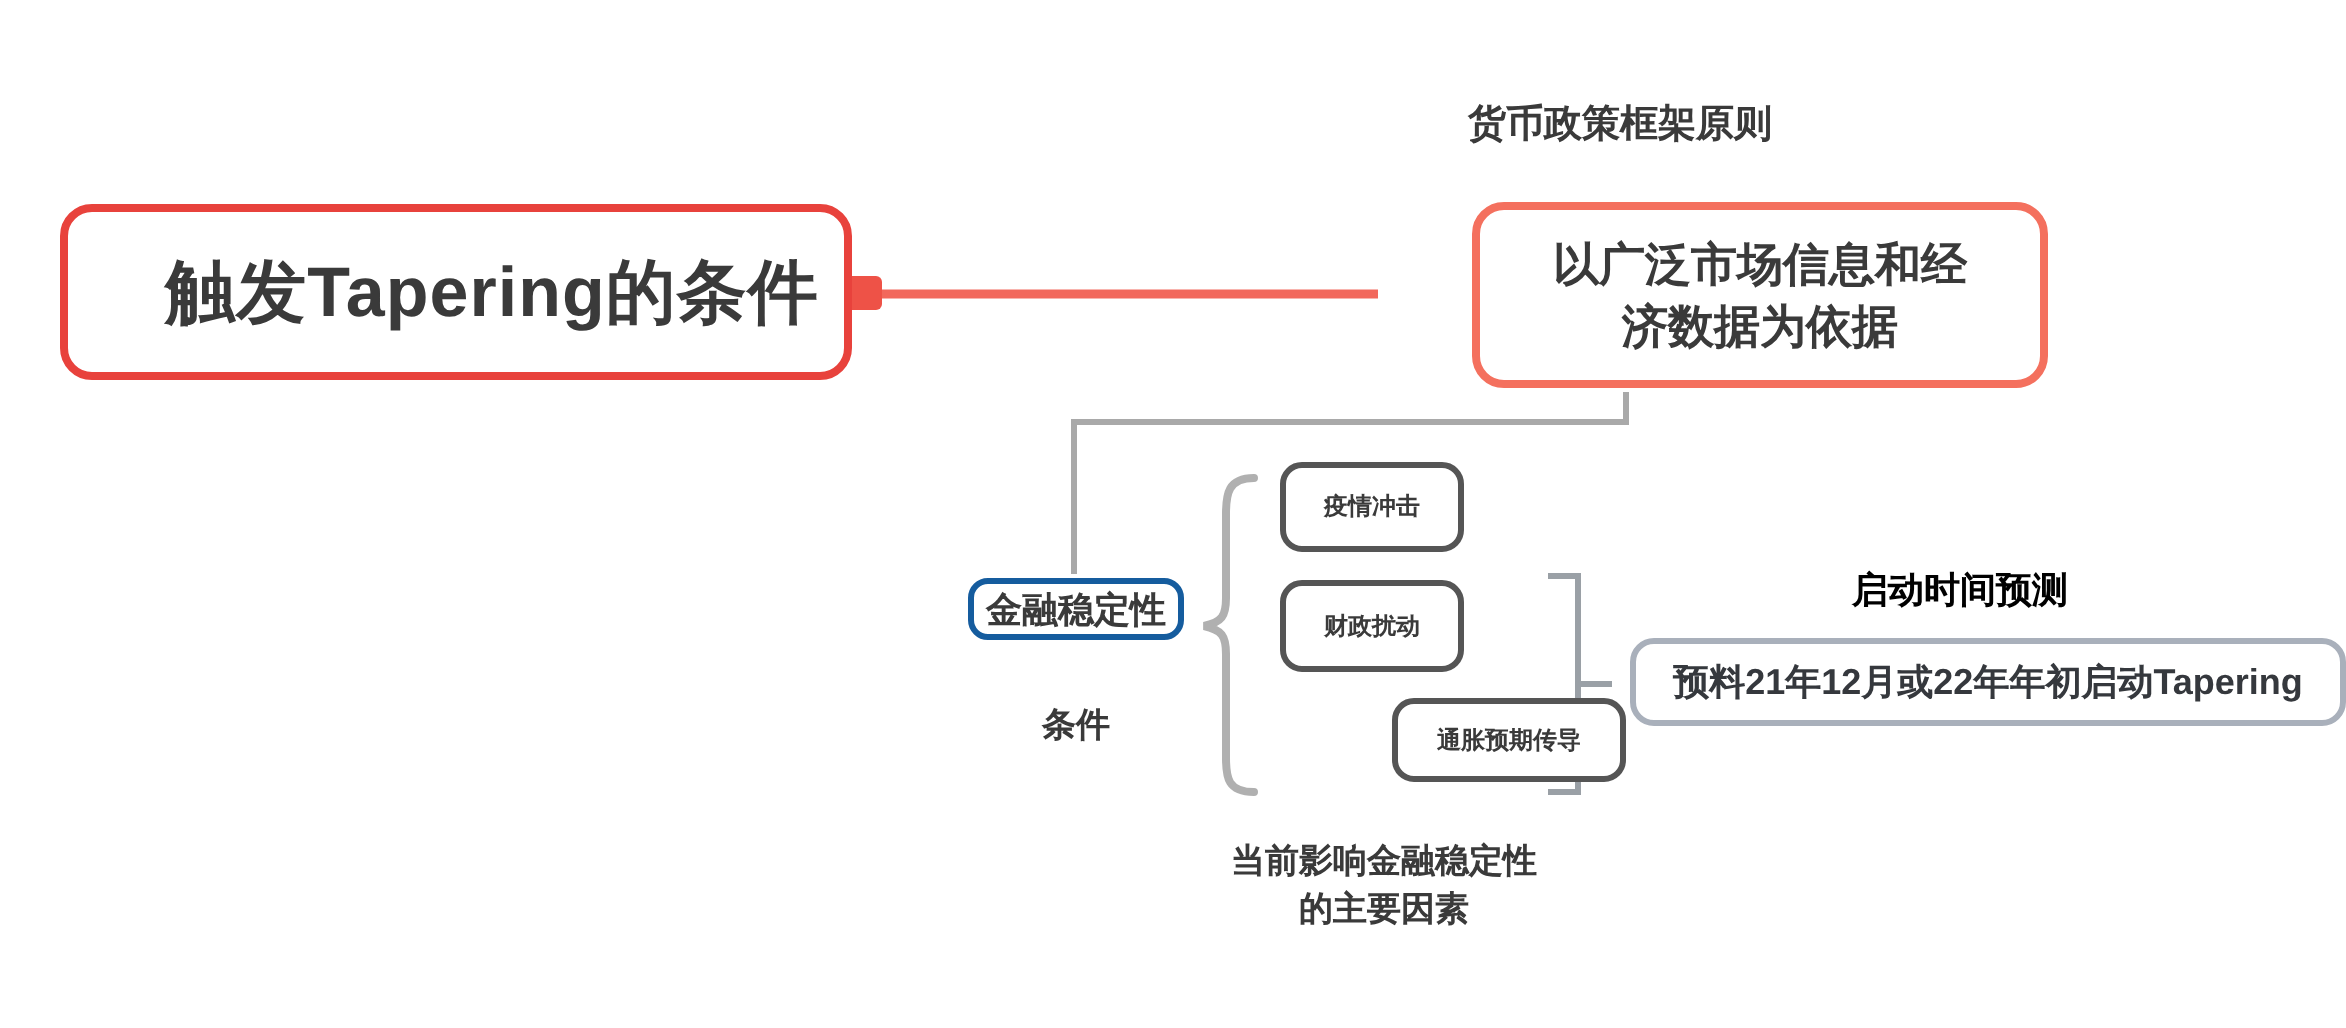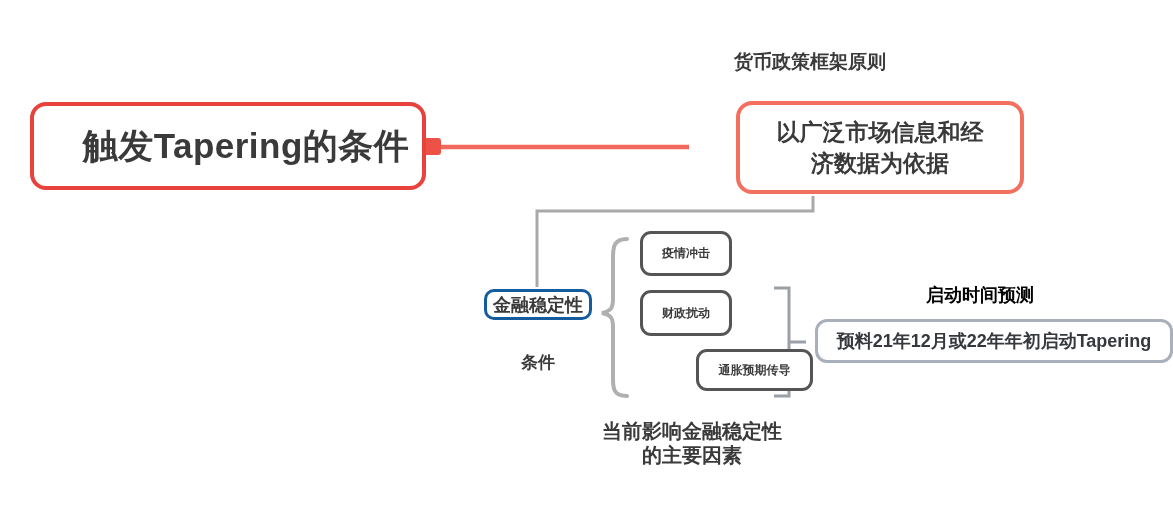--- a/index.html
+++ b/index.html
@@ -65,21 +65,21 @@
   }
   .caption {
     position: absolute;
     text-align: center;
     font-weight: bold;
     color: #3a3a3a;
     z-index: 1;
   }
   .framework-caption { left: 710px; top: 49px;  width: 200px; font-size: 19px; }
   .stability-caption { left: 478px; top: 350px; width: 120px; font-size: 17px; line-height: 25px; }
-  .factors-caption   { left: 592px; top: 419px; width: 200px; font-size: 20px; line-height: 24px; }
+  .factors-caption   { left: 592px; top: 419px; width: 200px; font-size: 17px; line-height: 24px; }
   .prediction-caption{ left: 880px; top: 283px; width: 200px; font-size: 18px; color: #000000; }
 </style>
 </head>
 <body>
 
 <div class="canvas">
 
   <svg class="connectors" width="1173" height="514" viewBox="0 0 1173 514" aria-hidden="true">
     <g>
       <line x1="438" y1="147" x2="689" y2="147" stroke="#f2685c" stroke-width="4.5"></line>

